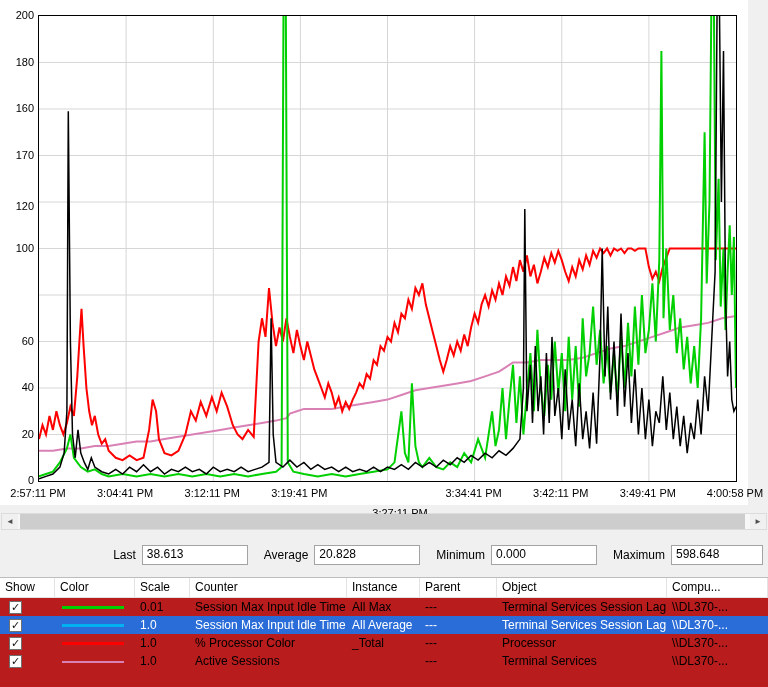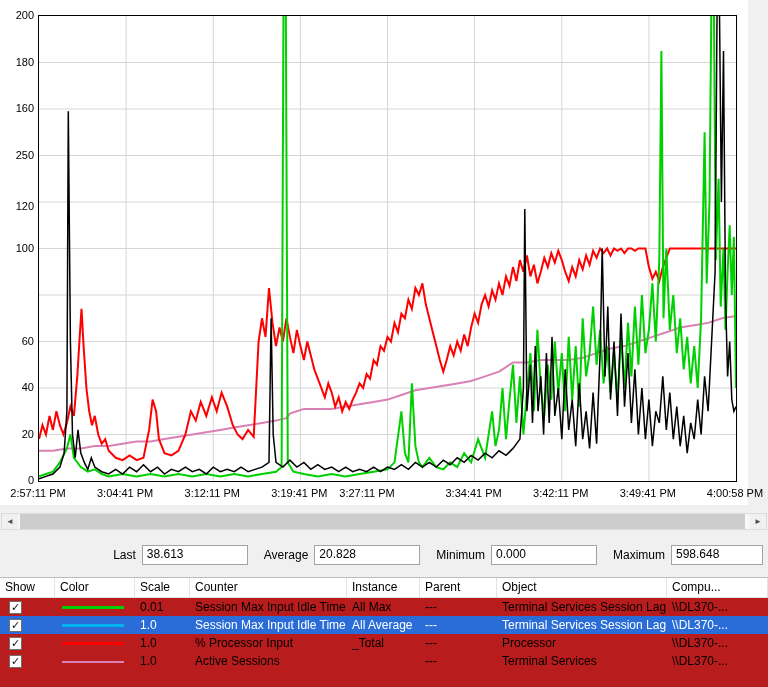--- a/index.html
+++ b/index.html
@@ -61,21 +61,21 @@
   .swatch { display:inline-block; width:62px; vertical-align:middle; margin-left:2px; }
 </style>
 </head>
 <body>
 
 <div class="chart-panel">
   <div id="y-axis">
       <div class="ylabel" style="top: 9px;">200</div>
       <div class="ylabel" style="top: 55.5px;">180</div>
       <div class="ylabel" style="top: 102px;">160</div>
-      <div class="ylabel" style="top: 148.5px;">250</div>
+      <div class="ylabel" style="top: 148.5px;">170</div>
       <div class="ylabel" style="top: 200px;">120</div>
       <div class="ylabel" style="top: 241.5px;">100</div>
       <div class="ylabel" style="top: 288px; margin-left: 37px;">80</div>
       <div class="ylabel" style="top: 334.5px;">60</div>
       <div class="ylabel" style="top: 381px;">40</div>
       <div class="ylabel" style="top: 427.5px;">20</div>
       <div class="ylabel" style="top: 474px;">0</div>
     </div>
   <div class="plot">
     <svg id="plot-svg" viewBox="0 0 697 465" preserveAspectRatio="none">
@@ -99,21 +99,21 @@
         <polyline points="0.0,423.1 3.5,409.2 7.0,418.5 10.5,399.9 13.9,413.9 17.4,395.3 20.9,409.2 24.4,418.5 27.9,406.9 31.4,390.6 34.9,399.9 38.3,360.4 40.4,325.5 42.5,292.9 44.6,330.1 47.4,372.0 50.2,395.3 53.0,409.2 55.8,399.9 59.2,418.5 62.7,427.8 66.2,423.1 69.7,434.8 76.7,441.8 83.6,444.1 90.6,439.4 97.6,444.1 104.5,441.8 110.1,413.9 113.6,383.6 117.1,395.3 119.9,423.1 125.5,437.1 132.4,439.4 139.4,434.8 146.4,418.5 151.9,395.3 156.8,404.6 161.7,385.9 167.3,399.9 172.9,381.3 177.7,395.3 182.6,376.6 188.2,390.6 193.8,409.2 198.6,418.5 203.5,423.1 209.1,413.9 214.7,420.8 219.6,325.5 223.0,302.3 226.5,320.9 230.0,272.0 233.5,306.9 237.0,330.1 240.5,311.5 243.9,325.5 247.4,302.3 250.9,320.9 254.4,337.1 257.9,313.9 261.4,330.1 264.9,344.1 268.3,325.5 271.8,339.4 275.3,353.4 278.8,362.7 282.3,372.0 285.8,381.3 289.3,367.4 292.7,376.6 296.2,390.6 299.7,381.3 303.2,395.3 306.7,385.9 310.2,392.9 313.7,383.6 317.1,376.6 320.6,367.4 324.1,372.0 327.6,358.1 331.1,362.7 334.6,344.1 338.0,348.8 341.5,330.1 345.0,334.8 348.5,320.9 352.0,325.5 355.5,306.9 359.0,316.2 362.4,297.6 365.9,302.3 369.4,283.6 372.9,292.9 376.4,272.0 379.9,279.0 383.4,267.4 386.8,288.3 390.3,302.3 393.8,316.2 397.3,330.1 400.8,344.1 404.3,355.7 407.7,344.1 411.2,330.1 414.7,339.4 418.2,325.5 421.7,334.8 425.2,318.5 428.7,330.1 432.1,311.5 435.6,297.6 439.1,306.9 442.6,288.3 446.1,279.0 449.6,290.6 453.1,274.4 456.5,283.6 460.0,267.4 463.5,279.0 467.0,260.4 470.5,269.7 474.0,251.1 477.4,265.1 480.9,244.1 484.4,255.8 487.9,239.5 491.4,260.4 494.9,248.8 498.4,267.4 501.8,255.8 505.3,241.8 508.8,251.1 512.3,237.2 515.8,246.5 519.3,234.8 522.8,244.1 526.2,255.8 529.7,265.1 533.2,251.1 536.7,260.4 540.2,244.1 543.7,253.4 547.1,239.5 550.6,248.8 554.1,234.8 557.6,241.8 561.1,232.5 564.6,237.2 568.1,232.5 571.5,239.5 575.0,232.5 578.5,234.8 582.0,232.5 585.5,237.2 589.0,232.5 592.4,232.5 595.9,234.8 599.4,232.5 606.4,232.5 609.9,251.1 613.4,262.7 616.8,255.8 620.3,265.1 623.8,251.1 627.3,241.8 630.8,232.5 634.3,232.5 641.2,232.5 648.2,232.5 655.2,232.5 662.1,232.5 669.1,232.5 676.1,232.5 683.1,232.5 690.0,232.5 697.0,232.5" fill="none" stroke="#ff0000" stroke-width="2"></polyline>
         <polyline points="0.0,460.4 7.0,458.0 13.9,455.7 20.9,446.4 27.9,432.4 31.4,418.5 34.9,441.8 41.8,451.1 48.8,455.7 55.8,453.4 62.7,458.0 69.7,460.4 83.6,458.0 97.6,460.4 111.5,458.0 125.5,460.4 139.4,458.0 153.3,460.4 167.3,458.0 181.2,460.4 195.2,458.0 209.1,460.4 223.0,458.0 237.0,455.7 242.6,451.1 244.6,-34.9 246.7,-34.9 248.8,446.4 254.4,455.7 264.9,458.0 278.8,460.4 292.7,458.0 306.7,460.4 320.6,458.0 334.6,455.7 348.5,453.4 355.5,446.4 362.4,395.3 365.9,437.1 369.4,446.4 372.9,367.4 376.4,430.1 379.9,446.4 383.4,451.1 390.3,441.8 397.3,451.1 404.3,453.4 411.2,446.4 418.2,451.1 425.2,437.1 432.1,446.4 439.1,423.1 446.1,441.8 453.1,395.3 456.5,430.1 460.0,413.9 463.5,372.0 467.0,423.1 470.5,383.6 474.0,348.8 477.4,406.9 480.9,360.4 484.4,418.5 487.9,376.6 491.4,337.1 494.9,395.3 498.4,313.9 501.8,372.0 505.3,399.9 508.8,348.8 512.3,383.6 515.8,325.5 519.3,376.6 522.8,337.1 526.2,395.3 529.7,320.9 533.2,383.6 536.7,330.1 540.2,390.6 543.7,302.3 547.1,360.4 550.6,337.1 554.1,290.6 557.6,348.8 561.1,313.9 564.6,367.4 568.1,330.1 571.5,376.6 575.0,337.1 578.5,383.6 582.0,320.9 585.5,372.0 589.0,306.9 592.4,360.4 595.9,290.6 599.4,348.8 602.9,279.0 606.4,337.1 609.9,313.9 613.4,267.4 616.8,325.5 620.3,244.1 622.4,34.9 624.5,302.3 627.3,232.5 630.8,313.9 634.3,279.0 637.8,337.1 641.2,302.3 644.7,353.4 648.2,320.9 651.7,367.4 655.2,330.1 658.7,372.0 662.1,302.3 665.6,116.3 667.7,267.4 670.5,186.0 672.6,-34.9 674.7,-34.9 676.8,244.1 679.6,162.8 681.7,290.6 684.5,232.5 686.5,313.9 688.6,255.8 690.7,209.2 692.8,279.0 694.9,220.9 697.0,372.0" fill="none" stroke="#00d000" stroke-width="2"></polyline>
         <polyline points="0.0,462.7 7.0,460.4 13.9,458.0 20.9,451.1 25.1,437.1 27.9,395.3 29.3,95.3 31.4,325.5 33.5,418.5 36.2,441.8 39.0,413.9 41.8,437.1 45.3,446.4 48.8,453.4 52.3,441.8 55.8,451.1 62.7,455.7 69.7,458.0 76.7,453.4 83.6,458.0 90.6,451.1 97.6,455.7 104.5,448.7 111.5,455.7 118.5,451.1 125.5,458.0 132.4,453.4 139.4,455.7 146.4,451.1 153.3,455.7 160.3,453.4 167.3,458.0 174.3,451.1 181.2,455.7 188.2,453.4 195.2,455.7 202.1,451.1 209.1,455.7 216.1,453.4 223.0,451.1 230.0,446.4 232.1,302.3 234.2,418.5 237.0,446.4 243.9,451.1 250.9,444.1 257.9,451.1 264.9,446.4 271.8,453.4 278.8,448.7 285.8,453.4 292.7,451.1 299.7,455.7 306.7,451.1 313.7,455.7 320.6,453.4 327.6,455.7 334.6,451.1 341.5,455.7 348.5,451.1 355.5,453.4 362.4,448.7 369.4,453.4 376.4,446.4 383.4,451.1 390.3,446.4 397.3,451.1 404.3,444.1 411.2,448.7 418.2,441.8 425.2,446.4 432.1,439.4 439.1,444.1 446.1,437.1 453.1,441.8 460.0,434.8 467.0,439.4 474.0,432.4 480.9,423.1 484.4,372.0 485.8,193.0 487.9,395.3 491.4,348.8 493.5,406.9 496.3,330.1 499.1,395.3 501.8,360.4 504.6,418.5 507.4,337.1 510.2,406.9 513.0,320.9 515.8,399.9 519.3,372.0 522.8,423.1 526.2,353.4 529.7,413.9 533.2,383.6 536.7,430.1 540.2,367.4 543.7,423.1 547.1,395.3 550.6,432.4 554.1,376.6 557.6,427.8 561.1,337.1 563.2,232.5 566.0,360.4 568.8,290.6 571.5,383.6 575.0,325.5 578.5,399.9 582.0,297.6 585.5,390.6 589.0,337.1 592.4,406.9 595.9,353.4 599.4,418.5 602.9,372.0 606.4,423.1 609.9,383.6 613.4,430.1 616.8,395.3 620.3,406.9 623.8,360.4 627.3,413.9 630.8,376.6 634.3,423.1 637.8,390.6 641.2,430.1 644.7,399.9 648.2,437.1 651.7,406.9 655.2,423.1 658.7,383.6 662.1,418.5 665.6,360.4 669.1,395.3 672.6,325.5 676.1,255.8 678.2,-23.3 680.3,-23.3 682.4,186.0 684.5,34.9 686.5,279.0 688.6,360.4 690.7,325.5 692.8,383.6 694.9,395.3 697.0,390.6" fill="none" stroke="#000000" stroke-width="1.5"></polyline>
       </svg>
   </div>
   <div id="x-axis">
       <div class="xlabel" style="left: 38px;">2:57:11 PM</div>
       <div class="xlabel" style="left: 125.125px;">3:04:41 PM</div>
       <div class="xlabel" style="left: 212.25px;">3:12:11 PM</div>
       <div class="xlabel" style="left: 299.375px;">3:19:41 PM</div>
-      <div class="xlabel" style="left: 367px;">3:27:11 PM</div>
+      <div class="xlabel" style="left: 400px; margin-top: 20px;">3:27:11 PM</div>
       <div class="xlabel" style="left: 473.625px;">3:34:41 PM</div>
       <div class="xlabel" style="left: 560.75px;">3:42:11 PM</div>
       <div class="xlabel" style="left: 647.875px;">3:49:41 PM</div>
       <div class="xlabel" style="left: 735px;">4:00:58 PM</div>
     </div>
 </div>
 
 <div class="hscroll">
   <div class="scroll-btn">
     <span>◄</span>
@@ -161,21 +161,21 @@
       <div class="lc row-sel" style="background:#2a6dd8;"><span class="swatch" style="border-top: 3px solid rgb(0, 176, 240);"></span></div>
       <div class="lc row-sel" style="background:#2a6dd8;">1.0</div>
       <div class="lc row-sel" style="background:#2a6dd8;">Session Max Input Idle Time</div>
       <div class="lc row-sel" style="background:#2a6dd8;">All Average</div>
       <div class="lc row-sel" style="background:#2a6dd8;">---</div>
       <div class="lc row-sel" style="background:#2a6dd8;">Terminal Services Session Lag</div>
       <div class="lc row-sel" style="background:#2a6dd8;">\\DL370-...</div>
       <div class="lc" style=""><span class="checkbox">✓</span></div>
       <div class="lc" style=""><span class="swatch" style="border-top: 3px solid rgb(255, 0, 0);"></span></div>
       <div class="lc" style="">1.0</div>
-      <div class="lc" style="">% Processor Input</div>
+      <div class="lc" style="">% Processor Color</div>
       <div class="lc" style="">_Total</div>
       <div class="lc" style="">---</div>
       <div class="lc" style="">Processor</div>
       <div class="lc" style="">\\DL370-...</div>
       <div class="lc" style=""><span class="checkbox">✓</span></div>
       <div class="lc" style=""><span class="swatch" style="border-top: 2px solid rgb(217, 128, 181);"></span></div>
       <div class="lc" style="">1.0</div>
       <div class="lc" style="">Active Sessions</div>
       <div class="lc" style=""></div>
       <div class="lc" style="">---</div>

